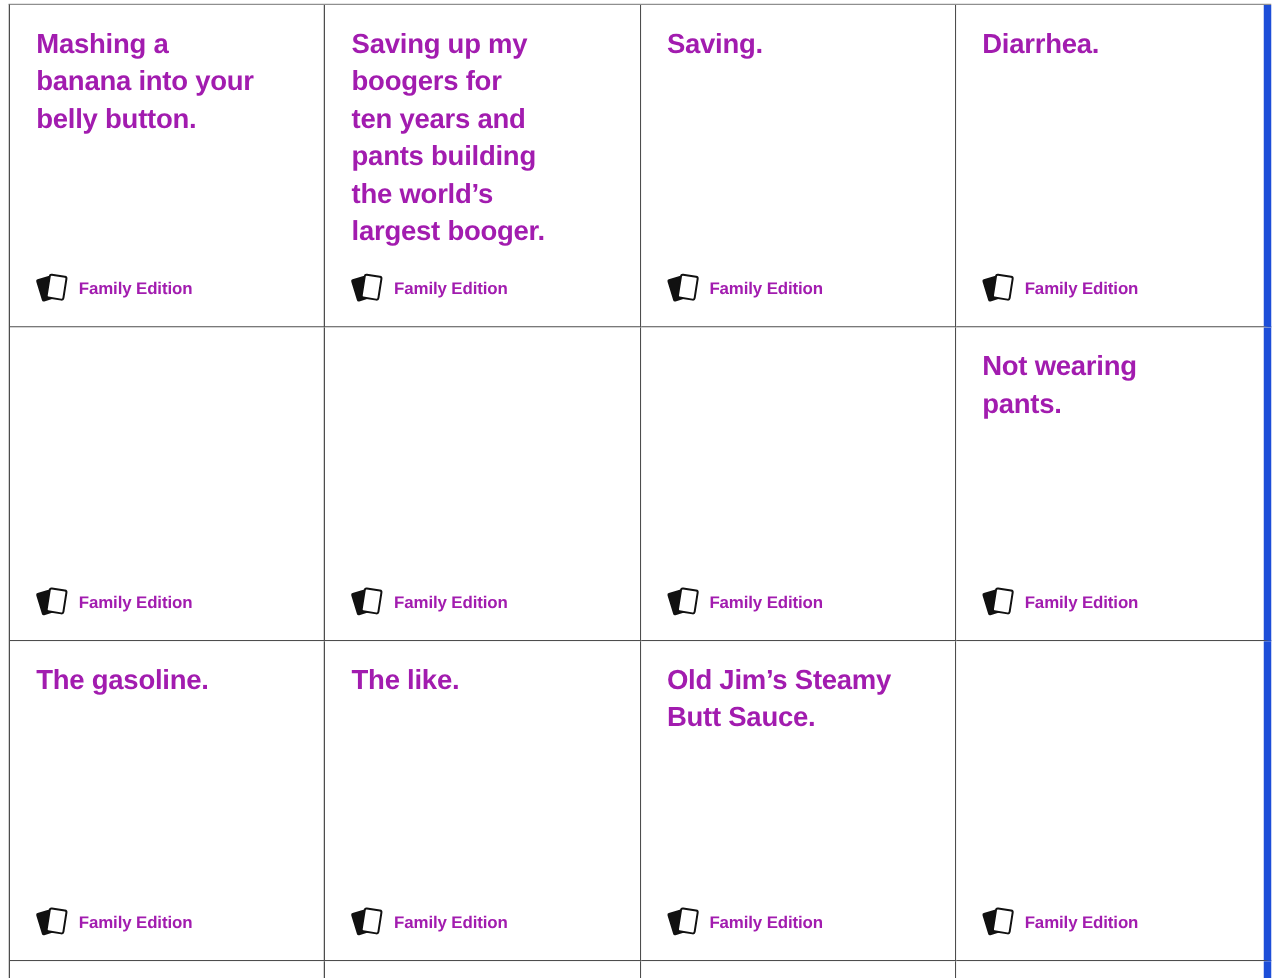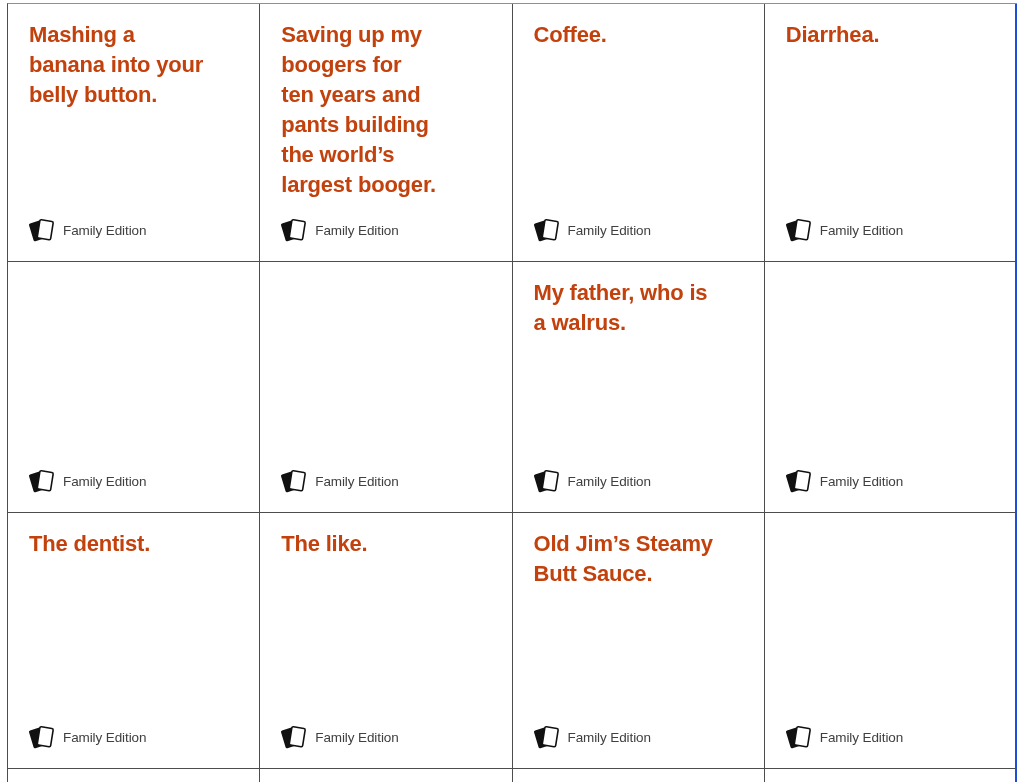--- a/index.html
+++ b/index.html
@@ -24,52 +24,52 @@
     background: #ffffff;
   }
   .card {
     position: relative;
     background: #ffffff;
     border-right: 1px solid #4d4d4d;
     border-bottom: 1px solid #4d4d4d;
     box-sizing: border-box;
   }
   .card.last-col {
-    border-right: 2px solid #1d4ed8;
+    border-right: 6px solid #1d4ed8;
   }
   .card.partial {
     border-bottom: none;
   }
   .card-text {
     padding: 16px 20px 0 21px;
     font-size: 22px;
     font-weight: 700;
     line-height: 30px;
     letter-spacing: -0.2px;
-    color: #c2410c;
+    color: #a21caf;
     white-space: pre-line;
   }
   .card-footer {
     position: absolute;
     left: 20px;
     bottom: 17px;
     display: flex;
     align-items: center;
     gap: 7px;
   }
   .logo-icon {
     display: inline-block;
     width: 28px;
     height: 27px;
     flex: 0 0 auto;
   }
   .footer-label {
     font-size: 13.5px;
-    font-weight: 400;
-    color: #404040;
+    font-weight: 700;
+    color: #a21caf;
     letter-spacing: -0.1px;
   }
 </style>
 </head>
 <body>
 
 <div class="sheet">
 
   <div class="card">
     <div class="card-text">Mashing a
@@ -98,21 +98,21 @@
         <svg width="28" height="27" viewBox="0 0 28 27">
           <rect x="3" y="4.5" width="13.5" height="18.5" rx="1.5" fill="#111" transform="rotate(-17 9.75 13.75)"></rect>
           <rect x="10.5" y="3.5" width="13.5" height="18.5" rx="1.5" fill="#fff" stroke="#111" stroke-width="1.6" transform="rotate(9 17.25 12.75)"></rect>
         </svg>
       </span>
       <span class="footer-label">Family Edition</span>
     </div>
   </div>
 
   <div class="card">
-    <div class="card-text">Coffee.</div>
+    <div class="card-text">Saving.</div>
     <div class="card-footer">
       <span class="logo-icon">
         <svg width="28" height="27" viewBox="0 0 28 27">
           <rect x="3" y="4.5" width="13.5" height="18.5" rx="1.5" fill="#111" transform="rotate(-17 9.75 13.75)"></rect>
           <rect x="10.5" y="3.5" width="13.5" height="18.5" rx="1.5" fill="#fff" stroke="#111" stroke-width="1.6" transform="rotate(9 17.25 12.75)"></rect>
         </svg>
       </span>
       <span class="footer-label">Family Edition</span>
     </div>
   </div>
@@ -148,47 +148,47 @@
         <svg width="28" height="27" viewBox="0 0 28 27">
           <rect x="3" y="4.5" width="13.5" height="18.5" rx="1.5" fill="#111" transform="rotate(-17 9.75 13.75)"></rect>
           <rect x="10.5" y="3.5" width="13.5" height="18.5" rx="1.5" fill="#fff" stroke="#111" stroke-width="1.6" transform="rotate(9 17.25 12.75)"></rect>
         </svg>
       </span>
       <span class="footer-label">Family Edition</span>
     </div>
   </div>
 
   <div class="card">
-    <div class="card-text">My father, who is
-a walrus.</div>
     <div class="card-footer">
       <span class="logo-icon">
         <svg width="28" height="27" viewBox="0 0 28 27">
           <rect x="3" y="4.5" width="13.5" height="18.5" rx="1.5" fill="#111" transform="rotate(-17 9.75 13.75)"></rect>
           <rect x="10.5" y="3.5" width="13.5" height="18.5" rx="1.5" fill="#fff" stroke="#111" stroke-width="1.6" transform="rotate(9 17.25 12.75)"></rect>
         </svg>
       </span>
       <span class="footer-label">Family Edition</span>
     </div>
   </div>
 
   <div class="card last-col">
-    <div class="card-footer">
-      <span class="logo-icon">
-        <svg width="28" height="27" viewBox="0 0 28 27">
-          <rect x="3" y="4.5" width="13.5" height="18.5" rx="1.5" fill="#111" transform="rotate(-17 9.75 13.75)"></rect>
-          <rect x="10.5" y="3.5" width="13.5" height="18.5" rx="1.5" fill="#fff" stroke="#111" stroke-width="1.6" transform="rotate(9 17.25 12.75)"></rect>
-        </svg>
-      </span>
-      <span class="footer-label">Family Edition</span>
-    </div>
-  </div>
-
-  <div class="card">
-    <div class="card-text">The dentist.</div>
+    <div class="card-text">Not wearing
+pants.</div>
+    <div class="card-footer">
+      <span class="logo-icon">
+        <svg width="28" height="27" viewBox="0 0 28 27">
+          <rect x="3" y="4.5" width="13.5" height="18.5" rx="1.5" fill="#111" transform="rotate(-17 9.75 13.75)"></rect>
+          <rect x="10.5" y="3.5" width="13.5" height="18.5" rx="1.5" fill="#fff" stroke="#111" stroke-width="1.6" transform="rotate(9 17.25 12.75)"></rect>
+        </svg>
+      </span>
+      <span class="footer-label">Family Edition</span>
+    </div>
+  </div>
+
+  <div class="card">
+    <div class="card-text">The gasoline.</div>
     <div class="card-footer">
       <span class="logo-icon">
         <svg width="28" height="27" viewBox="0 0 28 27">
           <rect x="3" y="4.5" width="13.5" height="18.5" rx="1.5" fill="#111" transform="rotate(-17 9.75 13.75)"></rect>
           <rect x="10.5" y="3.5" width="13.5" height="18.5" rx="1.5" fill="#fff" stroke="#111" stroke-width="1.6" transform="rotate(9 17.25 12.75)"></rect>
         </svg>
       </span>
       <span class="footer-label">Family Edition</span>
     </div>
   </div>

